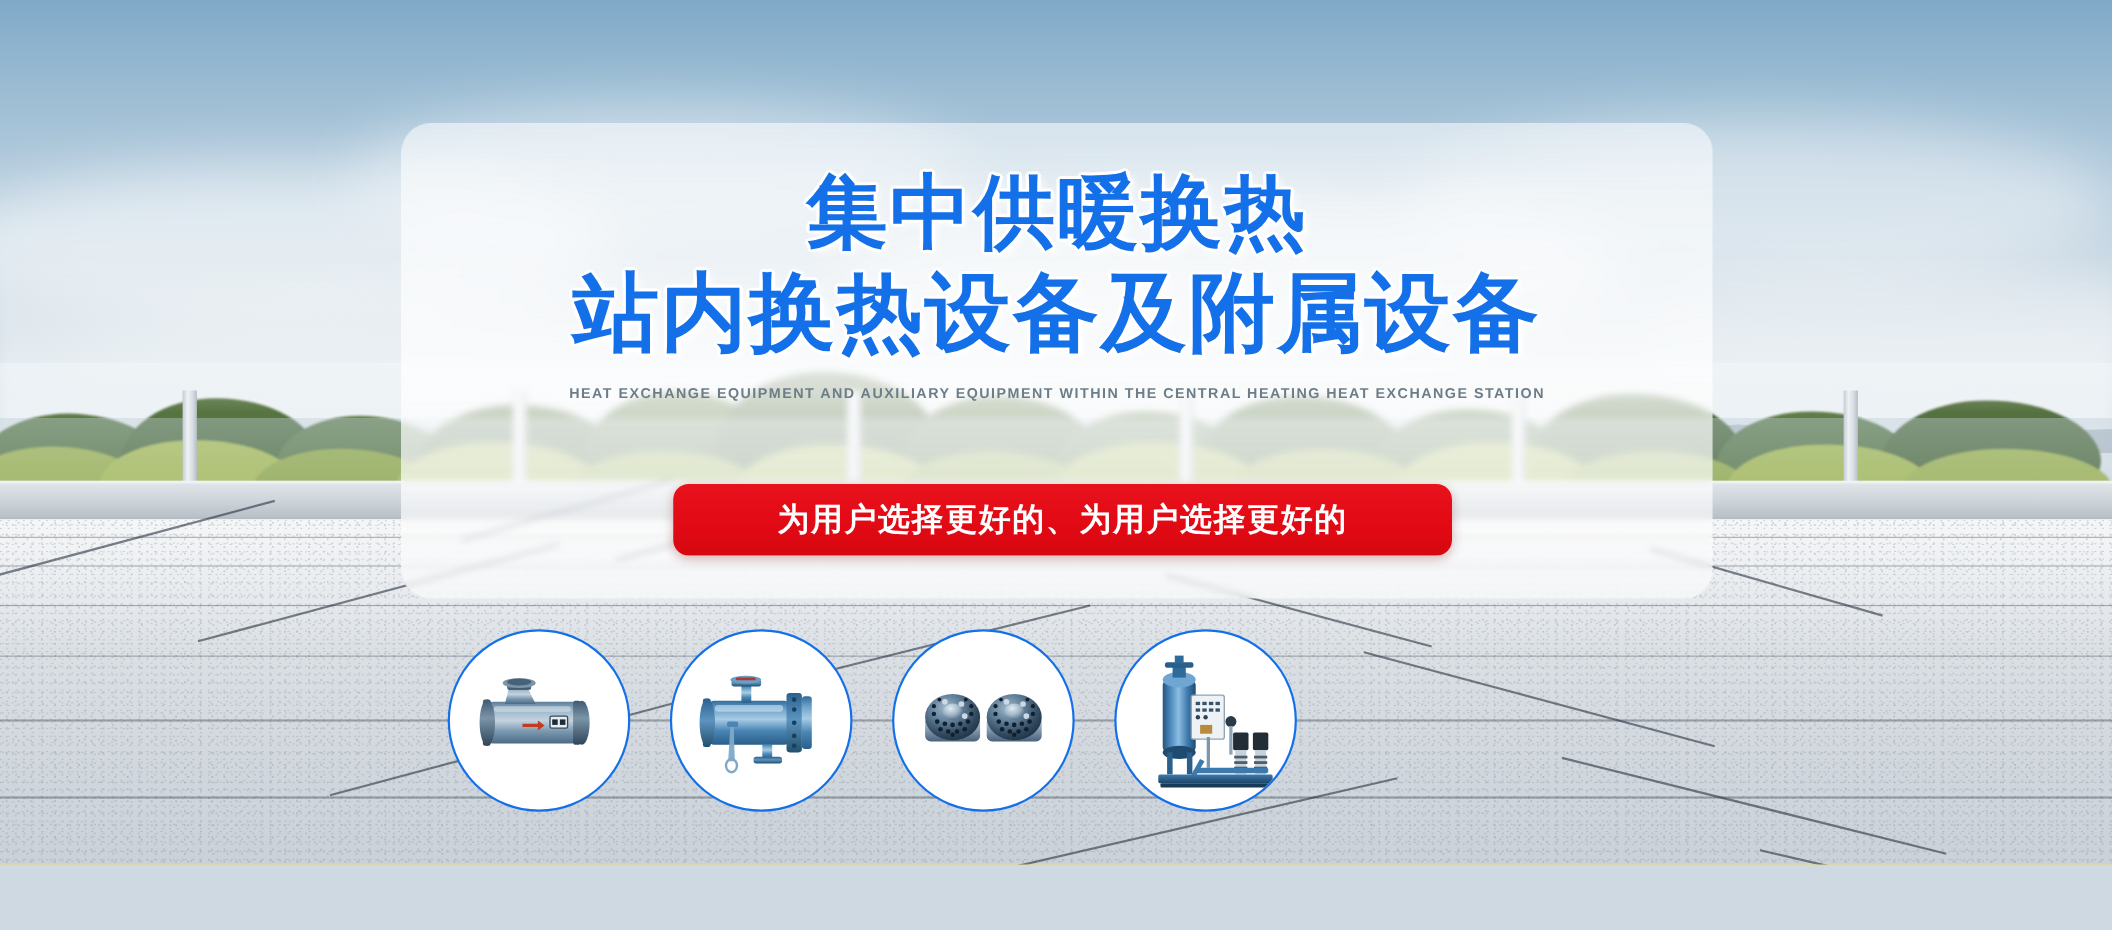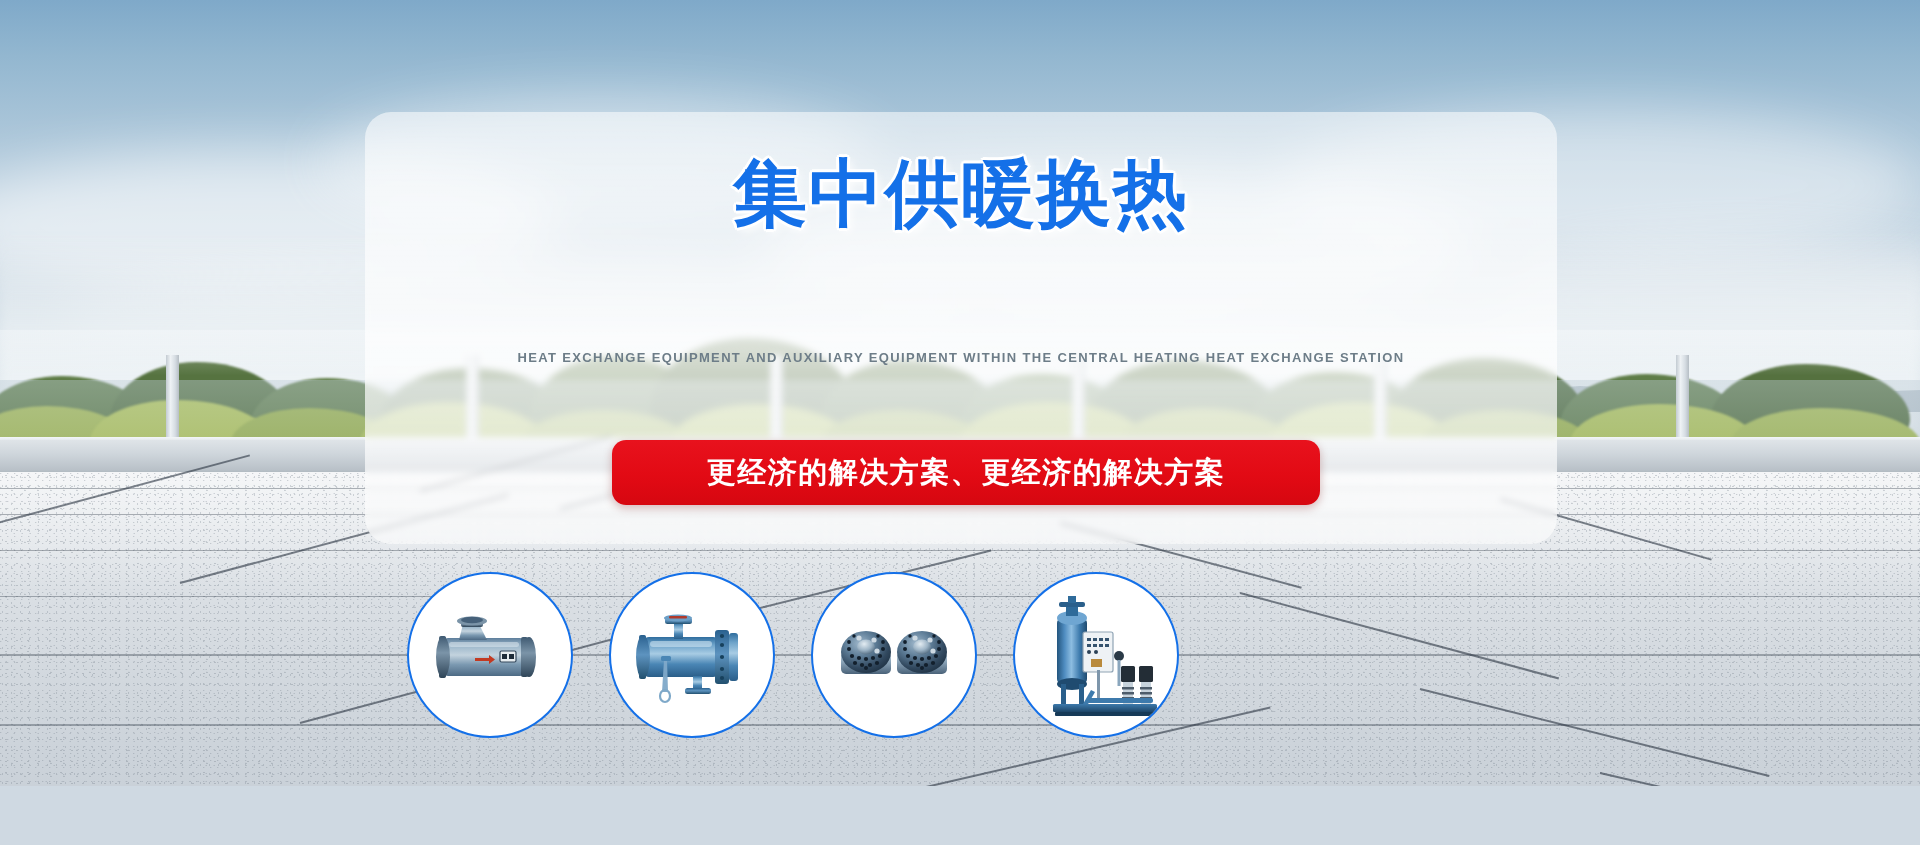--- a/index.html
+++ b/index.html
@@ -277,25 +277,26 @@
       <div class="dl" style="left:1600px; top:300px; width:330px; transform:rotate(13deg);"></div>
       <div class="dl" style="left:420px;  top:18px;  width:200px; transform:rotate(-16deg);"></div>
       <div class="dl" style="left:1500px; top:26px;  width:220px; transform:rotate(16deg);"></div>
     </div>
   </div>
 
   <div class="panel"></div>
 
   <div class="title-wrap">
     <div class="t-line t1">集中供暖换热</div>
+    <div class="t-line t2">站内换热设备及附属设备</div>
     <div class="t-en">HEAT EXCHANGE EQUIPMENT AND AUXILIARY EQUIPMENT WITHIN THE CENTRAL HEATING HEAT EXCHANGE STATION</div>
   </div>
 
   <div class="ribbon">
-    <span class="ribbon-text">更经济的解决方案、更经济的解决方案</span>
+    <span class="ribbon-text">为用户选择更好的、为用户选择更好的</span>
   </div>
 
   <div class="circles">
 
     <div class="pcircle" style="left:407px; top:572px;">
       <svg width="150" height="150" viewBox="0 0 150 150">
         <defs>
           <linearGradient id="steel1" x1="0" y1="0" x2="0" y2="1">
             <stop offset="0%" stop-color="#5d7e9b"></stop>
             <stop offset="22%" stop-color="#9fb9cc"></stop>

